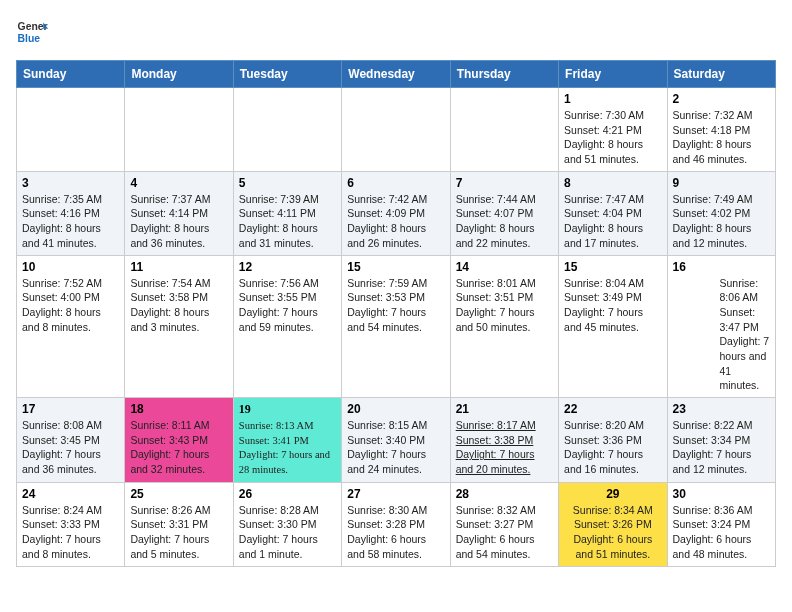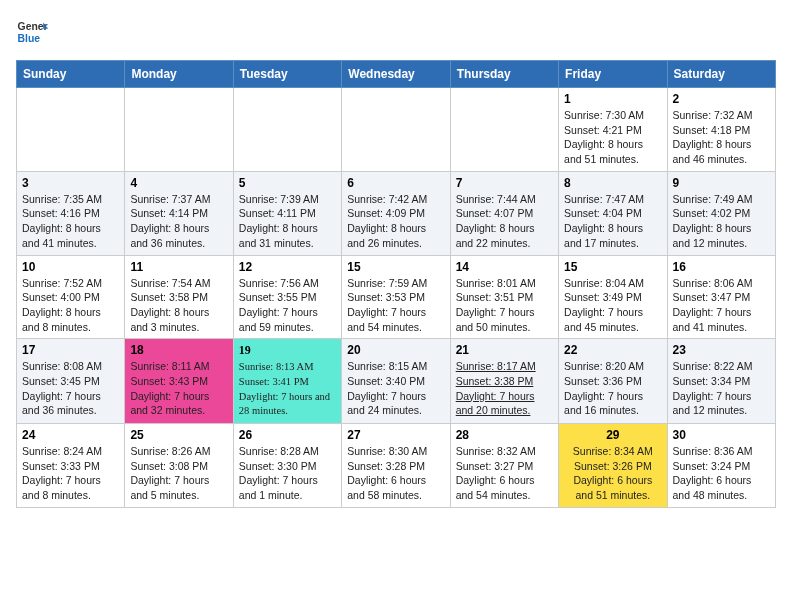--- a/index.html
+++ b/index.html
@@ -205,21 +205,21 @@
 Daylight: 7 hours and 50 minutes.</div>
         </td>
         <td style="background: rgb(255, 255, 255);">
           <span class="day-number">15</span>
           <div class="day-info" style="white-space: pre-line;">Sunrise: 8:04 AM
 Sunset: 3:49 PM
 Daylight: 7 hours and 45 minutes.</div>
         </td>
         <td style="background: rgb(255, 255, 255);">
           <span class="day-number">16</span>
-          <div class="day-info" style="white-space: pre-line;">Sunrise: 8:06 AM
+          <div class="day-info" style="white-space: pre-line; margin-left: 47px;">Sunrise: 8:06 AM
 Sunset: 3:47 PM
 Daylight: 7 hours and 41 minutes.</div>
         </td>
       </tr>
       <tr>
         <td style="background: rgb(240, 244, 248); margin-left: 28px;">
           <span class="day-number">17</span>
           <div class="day-info" style="white-space: pre-line;">Sunrise: 8:08 AM
 Sunset: 3:45 PM
 Daylight: 7 hours and 36 minutes.</div>
@@ -264,21 +264,21 @@
       <tr>
         <td style="background: rgb(255, 255, 255);">
           <span class="day-number">24</span>
           <div class="day-info" style="white-space: pre-line;">Sunrise: 8:24 AM
 Sunset: 3:33 PM
 Daylight: 7 hours and 8 minutes.</div>
         </td>
         <td style="background: rgb(255, 255, 255);">
           <span class="day-number">25</span>
           <div class="day-info" style="white-space: pre-line;">Sunrise: 8:26 AM
-Sunset: 3:08 PM
+Sunset: 3:31 PM
 Daylight: 7 hours and 5 minutes.</div>
         </td>
         <td style="background: rgb(255, 255, 255);">
           <span class="day-number">26</span>
           <div class="day-info" style="white-space: pre-line;">Sunrise: 8:28 AM
 Sunset: 3:30 PM
 Daylight: 7 hours and 1 minute.</div>
         </td>
         <td style="background: rgb(255, 255, 255);">
           <span class="day-number">27</span>

